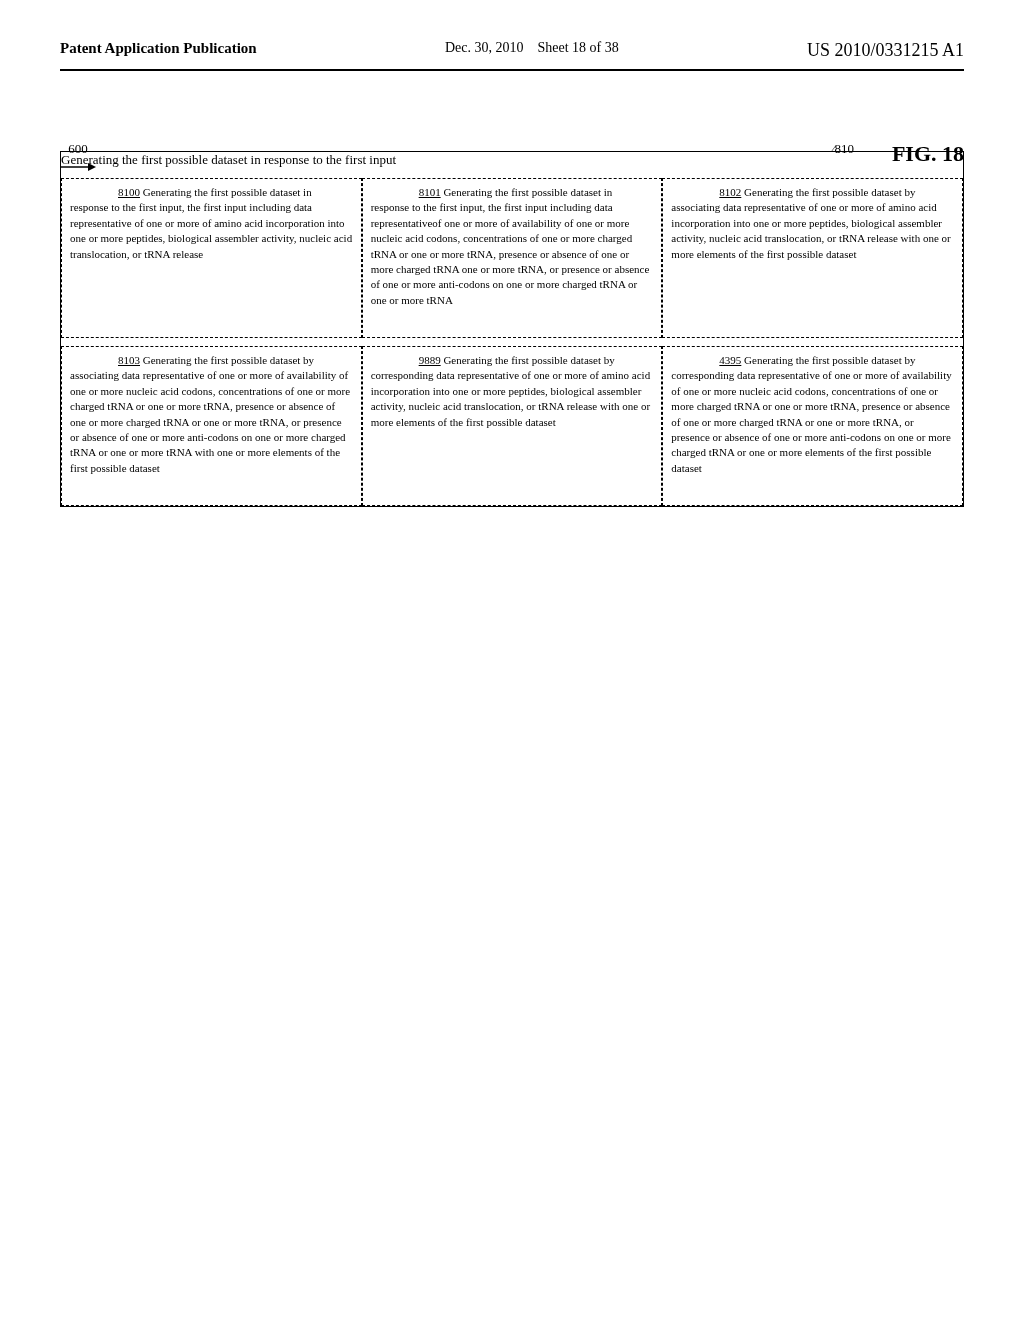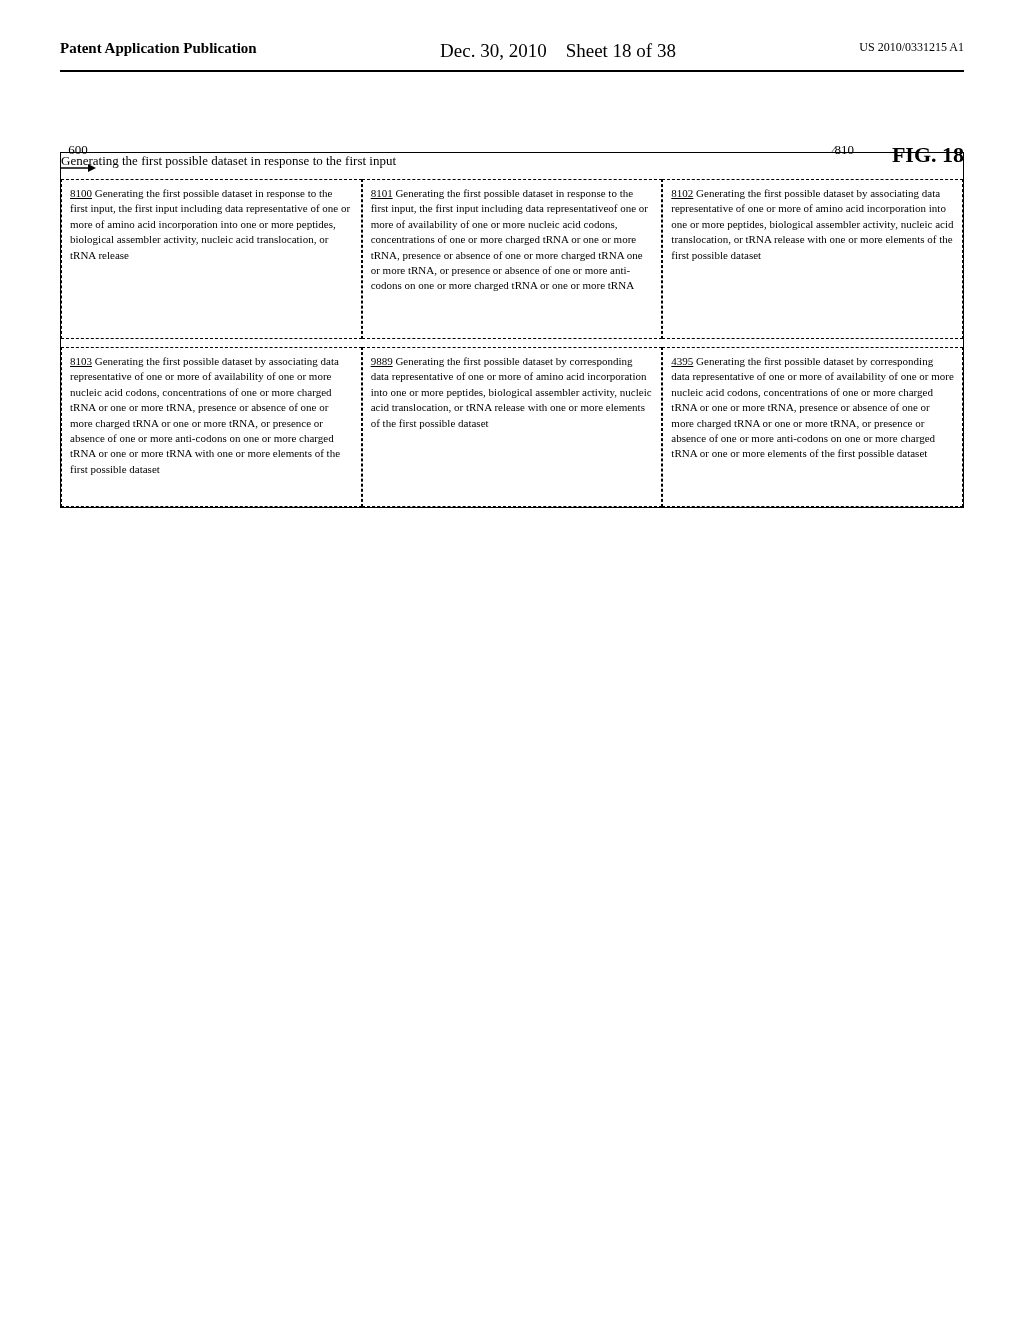--- a/index.html
+++ b/index.html
@@ -28,26 +28,26 @@
       border-bottom: 2px solid #000;
       padding-bottom: 8px;
     }
 
     .header-left {
       font-size: 15px;
       font-weight: bold;
     }
 
     .header-center {
-      font-size: 19px;
+      font-size: 14px;
       text-align: right;
     }
 
     .header-right {
-      font-size: 12px;
+      font-size: 18px;
       text-align: right;
     }
 
     .diagram-area {
       position: relative;
       margin-top: 80px;
     }
 
     .fig-label {
       font-size: 22px;
@@ -104,20 +104,21 @@
       border: 1px dashed #000;
       padding: 6px 8px;
       font-size: 11px;
       line-height: 1.4;
       min-height: 160px;
     }
 
     .dashed-box .ref-num {
       text-decoration: underline;
       font-size: 11px;
+      margin-left: 48px;
     }
 
     .divider {
       height: 8px;
     }
   </style>
 </head>
 <body>
 
 <div class="page">

